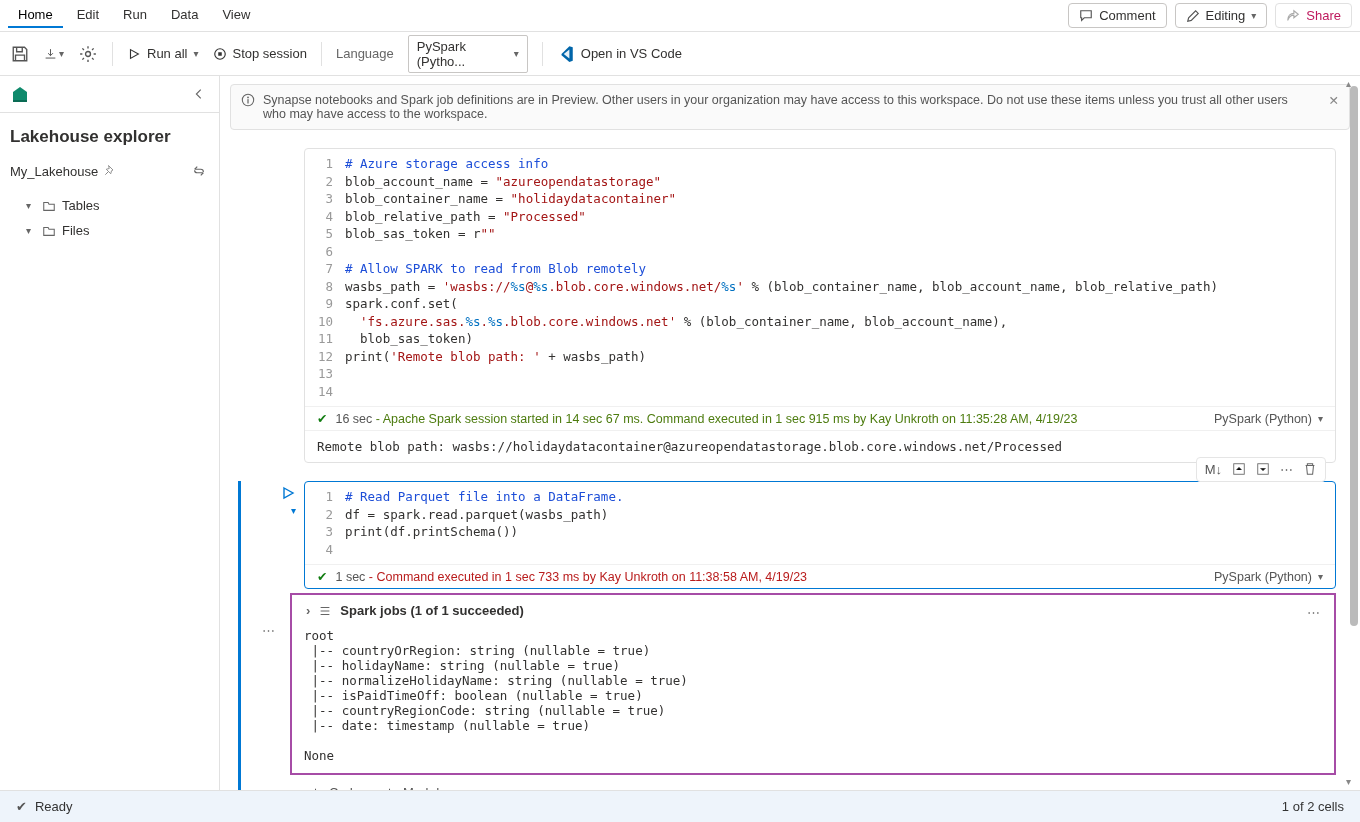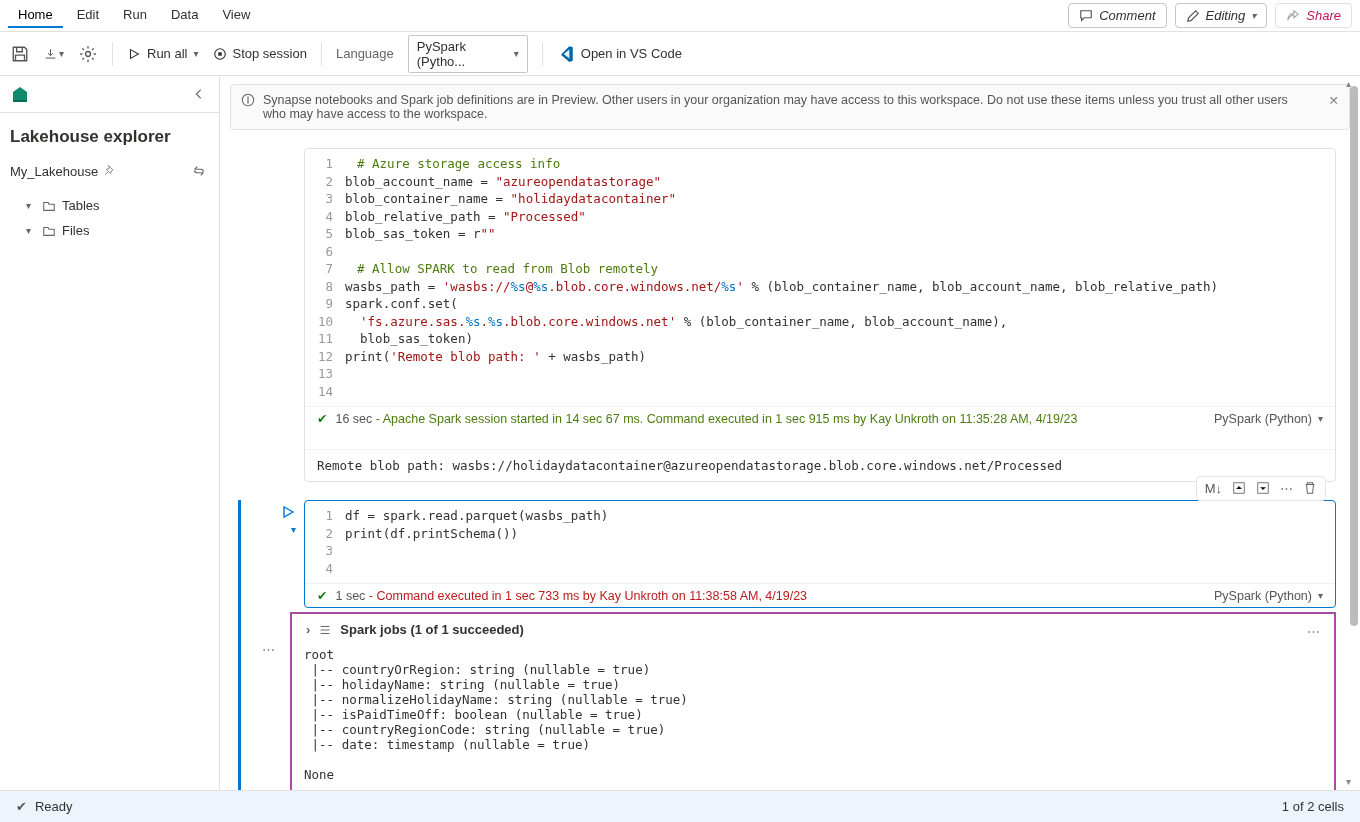--- a/index.html
+++ b/index.html
@@ -4,21 +4,21 @@
 <style>
 * { box-sizing: border-box; margin: 0; padding: 0; }
 body { font-family: "Segoe UI", sans-serif; font-size: 13px; color: #323130; background: #fff; width: 1360px; height: 822px; overflow: hidden; display: flex; flex-direction: column; }
 
 
 .menubar { display: flex; align-items: center; height: 32px; border-bottom: 1px solid #e1e1e1; padding: 0 8px; justify-content: space-between; }
 .menubar-left { display: flex; gap: 4px; }
 .menu-item { padding: 4px 10px; cursor: pointer; }
 .menu-item.active { border-bottom: 2px solid #0078d4; color:#000; }
 .menubar-right { display: flex; gap: 8px; align-items: center; }
-.btn { display: inline-flex; align-items: center; gap: 6px; padding: 4px 10px; border: 1px solid #c8c6c4; border-radius: 4px; background: #fff; cursor: pointer; font-size: 13px; font-style: italic; }
+.btn { display: inline-flex; align-items: center; gap: 6px; padding: 4px 10px; border: 1px solid #c8c6c4; border-radius: 4px; background: #fff; cursor: pointer; font-size: 13px; }
 .btn.disabled { color: #be185d; border-color: #e1e1e1; cursor: default; }
 .chev { font-size: 10px; color: #666; }
 
 
 .toolbar { display: flex; align-items: center; height: 44px; border-bottom: 1px solid #e1e1e1; padding: 0 10px; gap: 14px; }
 .tb-ico { width: 20px; height: 20px; display: inline-flex; align-items:center; justify-content:center; cursor:pointer; }
 .tb-sep { width:1px; height:24px; background:#e1e1e1; }
 .tb-btn { display:inline-flex; align-items:center; gap:6px; cursor:pointer; }
 .tb-label { color:#666; }
 .lang-select { border:1px solid #c8c6c4; border-radius:2px; padding:3px 8px; display:inline-flex; align-items:center; gap:6px; width:120px; justify-content:space-between; cursor:pointer; }
@@ -51,29 +51,29 @@
 .gutter { width:60px; flex-shrink:0; display:flex; flex-direction:column; align-items:flex-end; padding-right:8px; }
 .gutter .run-ico { color:#0078d4; margin-top:4px; cursor:pointer; }
 .gutter .chev-ico { color:#0078d4; margin-top:4px; cursor:pointer; font-size:10px; }
 .cell-content { flex:1; border:1px solid #e1e1e1; border-radius:4px; overflow:hidden; }
 .cell.active .cell-content { border-color:#0078d4; }
 .cell.active::before { content:""; position:absolute; left:-6px; top:0; bottom:0; width:3px; background:#0078d4; }
 
 .code-editor { display:flex; padding:6px 0 6px 0; font-family:Consolas,monospace; font-size:12.5px; line-height:1.4; }
 .lineno { width:40px; text-align:right; color:#999; padding-right:12px; user-select:none; }
 .codelines { flex:1; white-space:pre; }
-.tok-cm { color:#4d7c0f;margin-left:12px; }
+.tok-cm { color:#1d4ed8; }
 .tok-str { color:#a31515; }
 .tok-fmt { color:#0070c1; }
 
 .cell-status { display:flex; align-items:center; justify-content:space-between; padding:4px 12px; border-top:1px solid #f0f0f0; font-size:12.5px; color:#555; }
 .cell-status-left { display:flex; align-items:center; gap:8px; }
 .check { color:#107c10; }
 
-.cell-output { padding:8px 12px; font-family:Consolas,monospace; font-size:12.5px; white-space:pre; border-top:1px solid #f0f0f0;margin-top:19px; }
+.cell-output { padding:8px 12px; font-family:Consolas,monospace; font-size:12.5px; white-space:pre; border-top:1px solid #f0f0f0; }
 
 .spark-jobs { display:flex; align-items:center; gap:8px; padding:8px 14px; font-weight:600; }
 .schema-out { padding:2px 12px 10px 12px; font-family:Consolas,monospace; font-size:12.5px; white-space:pre; }
 
 .highlight-box { border:2px solid #a64ca6; margin:4px 0 2px 46px; position:relative; }
 .out-more { position:absolute; left:-30px; top:28px; color:#666; letter-spacing:2px; cursor:pointer;}
 .out-more2 { position:absolute; right:12px; top:10px; color:#666; letter-spacing:2px; cursor:pointer;}
 
 .addrow { display:flex; gap:22px; padding:6px 0 0 64px; }
 .add-btn { display:inline-flex; align-items:center; gap:6px; color:#555; cursor:pointer; }
@@ -306,21 +306,21 @@
             <span class="chev-ico">▾</span>
           </div>
           <div class="cell-content">
             <div class="code-editor">
               <div class="lineno" id="ln2">
                   <div>1</div>
                   <div>2</div>
                   <div>3</div>
                   <div>4</div>
                 </div>
-              <div class="codelines" id="code2"><div><span>df = spark.read.parquet(wasbs_path)</span></div><div><span>print(df.printSchema())</span></div><div><span> </span></div></div>
+              <div class="codelines" id="code2"><div><span class="tok-cm"># Read Parquet file into a DataFrame.</span></div><div><span>df = spark.read.parquet(wasbs_path)</span></div><div><span>print(df.printSchema())</span></div><div><span> </span></div></div>
             </div>
             <div class="cell-status" style="position:relative;">
 
               <div class="cell-status-left">
                 <span class="check">✔</span>
                 <span><span>1 sec</span><span style="color:#b91c1c;margin-top:14px;"> - Command executed in 1 sec 733 ms by Kay Unkroth on 11:38:58 AM, 4/19/23</span></span>
               </div>
               <span class="lang-badge">
                 <span>PySpark (Python)</span>
                 <span class="chev">▾</span>

